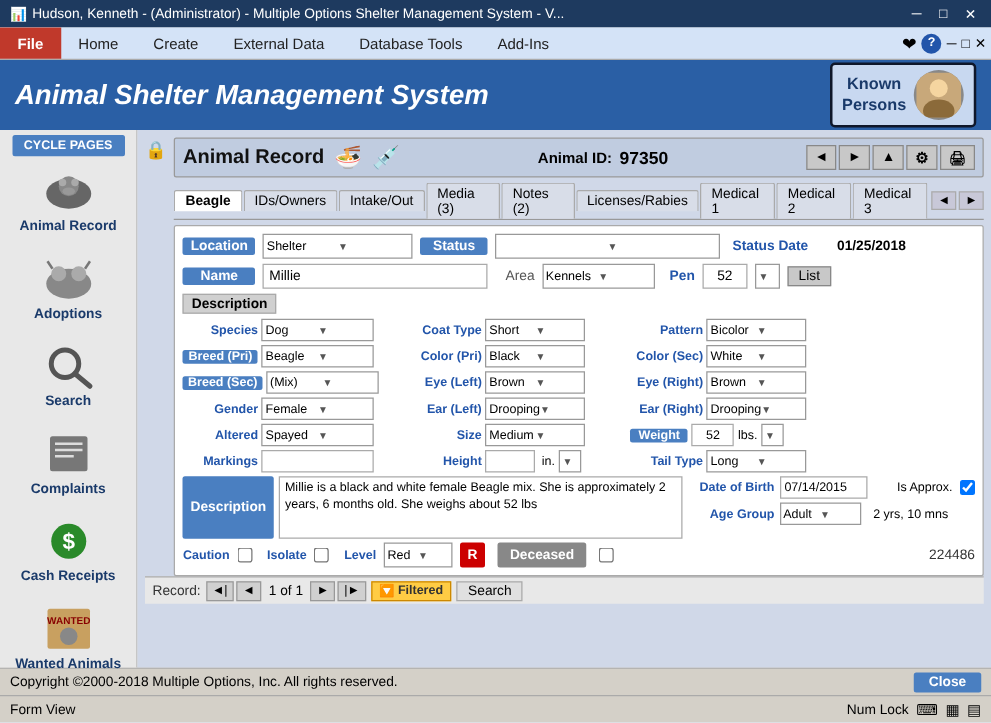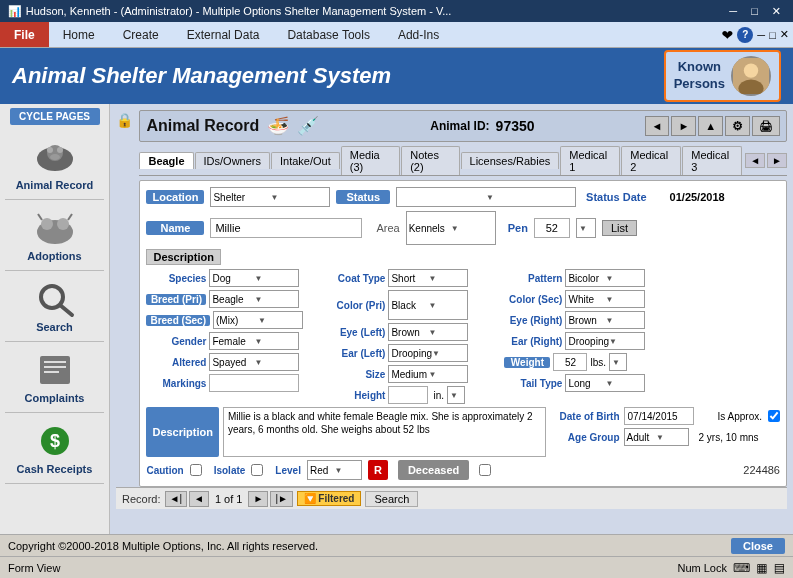--- a/index.html
+++ b/index.html
@@ -12,21 +12,21 @@
     .win-btn { background: none; border: none; color: white; cursor: pointer; font-size: 11px; padding: 0 4px; }
 
     
     .ribbon-tabs { background: #d4e3f7; display: flex; align-items: center; height: 26px; border-bottom: 1px solid #aaa; }
     .ribbon-file { background: #c0392b; color: white; padding: 4px 14px; font-size: 12px; font-weight: bold; cursor: pointer; height: 100%; display: flex; align-items: center; }
     .ribbon-tab { padding: 4px 14px; font-size: 12px; cursor: pointer; color: #222; }
 
     
     .app-header { background: #2a5fa5; display: flex; align-items: center; justify-content: space-between; padding: 6px 12px; height: 56px; }
     .app-title { color: white; font-size: 22px; font-weight: bold; font-style: italic; }
-    .known-persons { background: #c8d8f0; border: 2px solid #f97316; border-radius: 4px; display: flex; align-items: center; gap: 6px; padding: 4px 8px; cursor: pointer; }
+    .known-persons { background: #c8d8f0; border: 2px solid #0f172a; border-radius: 4px; display: flex; align-items: center; gap: 6px; padding: 4px 8px; cursor: pointer; }
     .known-persons-avatar { width: 40px; height: 40px; background: #888; border-radius: 50%; display: flex; align-items: center; justify-content: center; overflow: hidden; }
     .known-persons-avatar svg { width: 36px; height: 36px; }
 
     
     .main-container { display: flex; height: calc(578px - 22px - 26px - 56px - 22px - 22px); }
 
     
     .sidebar { width: 110px; background: #e8e8e8; border-right: 1px solid #bbb; display: flex; flex-direction: column; align-items: center; padding: 4px 0; gap: 2px; }
     .cycle-pages-btn { background: #4a7fc1; color: white; border: none; width: 90px; padding: 3px; font-size: 10px; font-weight: bold; cursor: pointer; border-radius: 2px; }
     .sidebar-item { display: flex; flex-direction: column; align-items: center; padding: 4px 2px; cursor: pointer; width: 100%; }
@@ -198,20 +198,30 @@
     <div class="sidebar-item">
       <div class="sidebar-icon">
         <svg width="50" height="40" viewBox="0 0 50 40">
           <circle cx="25" cy="20" r="14" fill="#2a8a2a"></circle>
           <text x="25" y="26" text-anchor="middle" fill="white" font-size="18" font-weight="bold">$</text>
         </svg>
       </div>
       <div class="sidebar-label">Cash Receipts</div>
     </div>
     <div class="sidebar-divider"></div>
+    <div class="sidebar-item">
+      <div class="sidebar-icon">
+        <svg width="50" height="40" viewBox="0 0 50 40">
+          <rect x="8" y="4" width="34" height="32" rx="2" fill="#c8a060"></rect>
+          <text x="25" y="16" text-anchor="middle" fill="#800" font-size="8" font-weight="bold">WANTED</text>
+          <circle cx="25" cy="26" r="7" fill="#888"></circle>
+        </svg>
+      </div>
+      <div class="sidebar-label">Wanted Animals</div>
+    </div>
   </div>
 
   <div class="content">
 
     <div style="display:flex; gap:6px; align-items:flex-start;">
       <span style="font-size:14px; margin-top:2px;">🔒</span>
       <div style="flex:1;">
 
         <div class="record-header">
           <div style="display:flex; align-items:center; gap:8px;">
@@ -258,23 +268,23 @@
             <div class="inline-select" style="min-width:180px; height:20px;">
               <span></span>
               <span class="arr">▼</span>
             </div>
             <span class="status-date-label" style="color:#2255aa; font-size:11px; font-weight:bold; margin-left:4px;">Status Date</span>
             <span class="status-date-val" style="font-size:11px; font-weight:bold;">01/25/2018</span>
           </div>
 
           <div class="form-row">
             <span class="field-label-btn" style="background:#4a7fc1; color:white; padding:1px 6px; font-size:11px; font-weight:bold; border-radius:2px; min-width:58px; text-align:center;">Name</span>
-            <input type="text" value="Millie" style="border: 1px solid rgb(170, 170, 170); padding: 1px 4px; font-size: 11px; width: 152px; height: 20px;">
+            <input type="text" value="Millie" style="border: 1px solid rgb(170, 170, 170); padding: 1px 4px; font-size: 11px; width: 180px; height: 20px;">
             <span class="area-label">Area</span>
-            <div class="inline-select" style="min-width:90px; height:34px;">
+            <div class="inline-select" style="min-width:90px; height:20px;">
               <span>Kennels</span>
               <span class="arr">▼</span>
             </div>
             <span class="pen-label">Pen</span>
             <input type="text" value="52" style="border: 1px solid rgb(170, 170, 170); padding: 1px 4px; font-size: 11px; width: 36px; height: 20px; text-align: center;">
             <div class="inline-select" style="min-width:20px; height:20px; width:20px;">
               <span class="arr">▼</span>
             </div>
             <button class="list-btn" style="background:#c8c8c8; border:1px solid #888; padding:1px 8px; font-size:11px; cursor:pointer;">List</button>
           </div>
@@ -330,21 +340,21 @@
             <div style="display:flex; flex-direction:column; gap:3px; min-width:175px;">
               <div class="desc-field">
                 <span class="desc-label" style="min-width:60px; text-align:right; color:#2255aa; font-size:10px; font-weight:bold;">Coat Type</span>
                 <div class="inline-select" style="min-width:80px; height:18px; font-size:10px;">
                   <span>Short</span>
                   <span class="arr">▼</span>
                 </div>
               </div>
               <div class="desc-field">
                 <span class="desc-label" style="min-width:60px; text-align:right; color:#2255aa; font-size:10px; font-weight:bold;">Color (Pri)</span>
-                <div class="inline-select" style="min-width:80px; height:30px; font-size:10px;">
+                <div class="inline-select" style="min-width:80px; height:18px; font-size:10px;">
                   <span>Black</span>
                   <span class="arr">▼</span>
                 </div>
               </div>
               <div class="desc-field">
                 <span class="desc-label" style="min-width:60px; text-align:right; color:#2255aa; font-size:10px; font-weight:bold;">Eye (Left)</span>
                 <div class="inline-select" style="min-width:80px; height:18px; font-size:10px;">
                   <span>Brown</span>
                   <span class="arr">▼</span>
                 </div>

